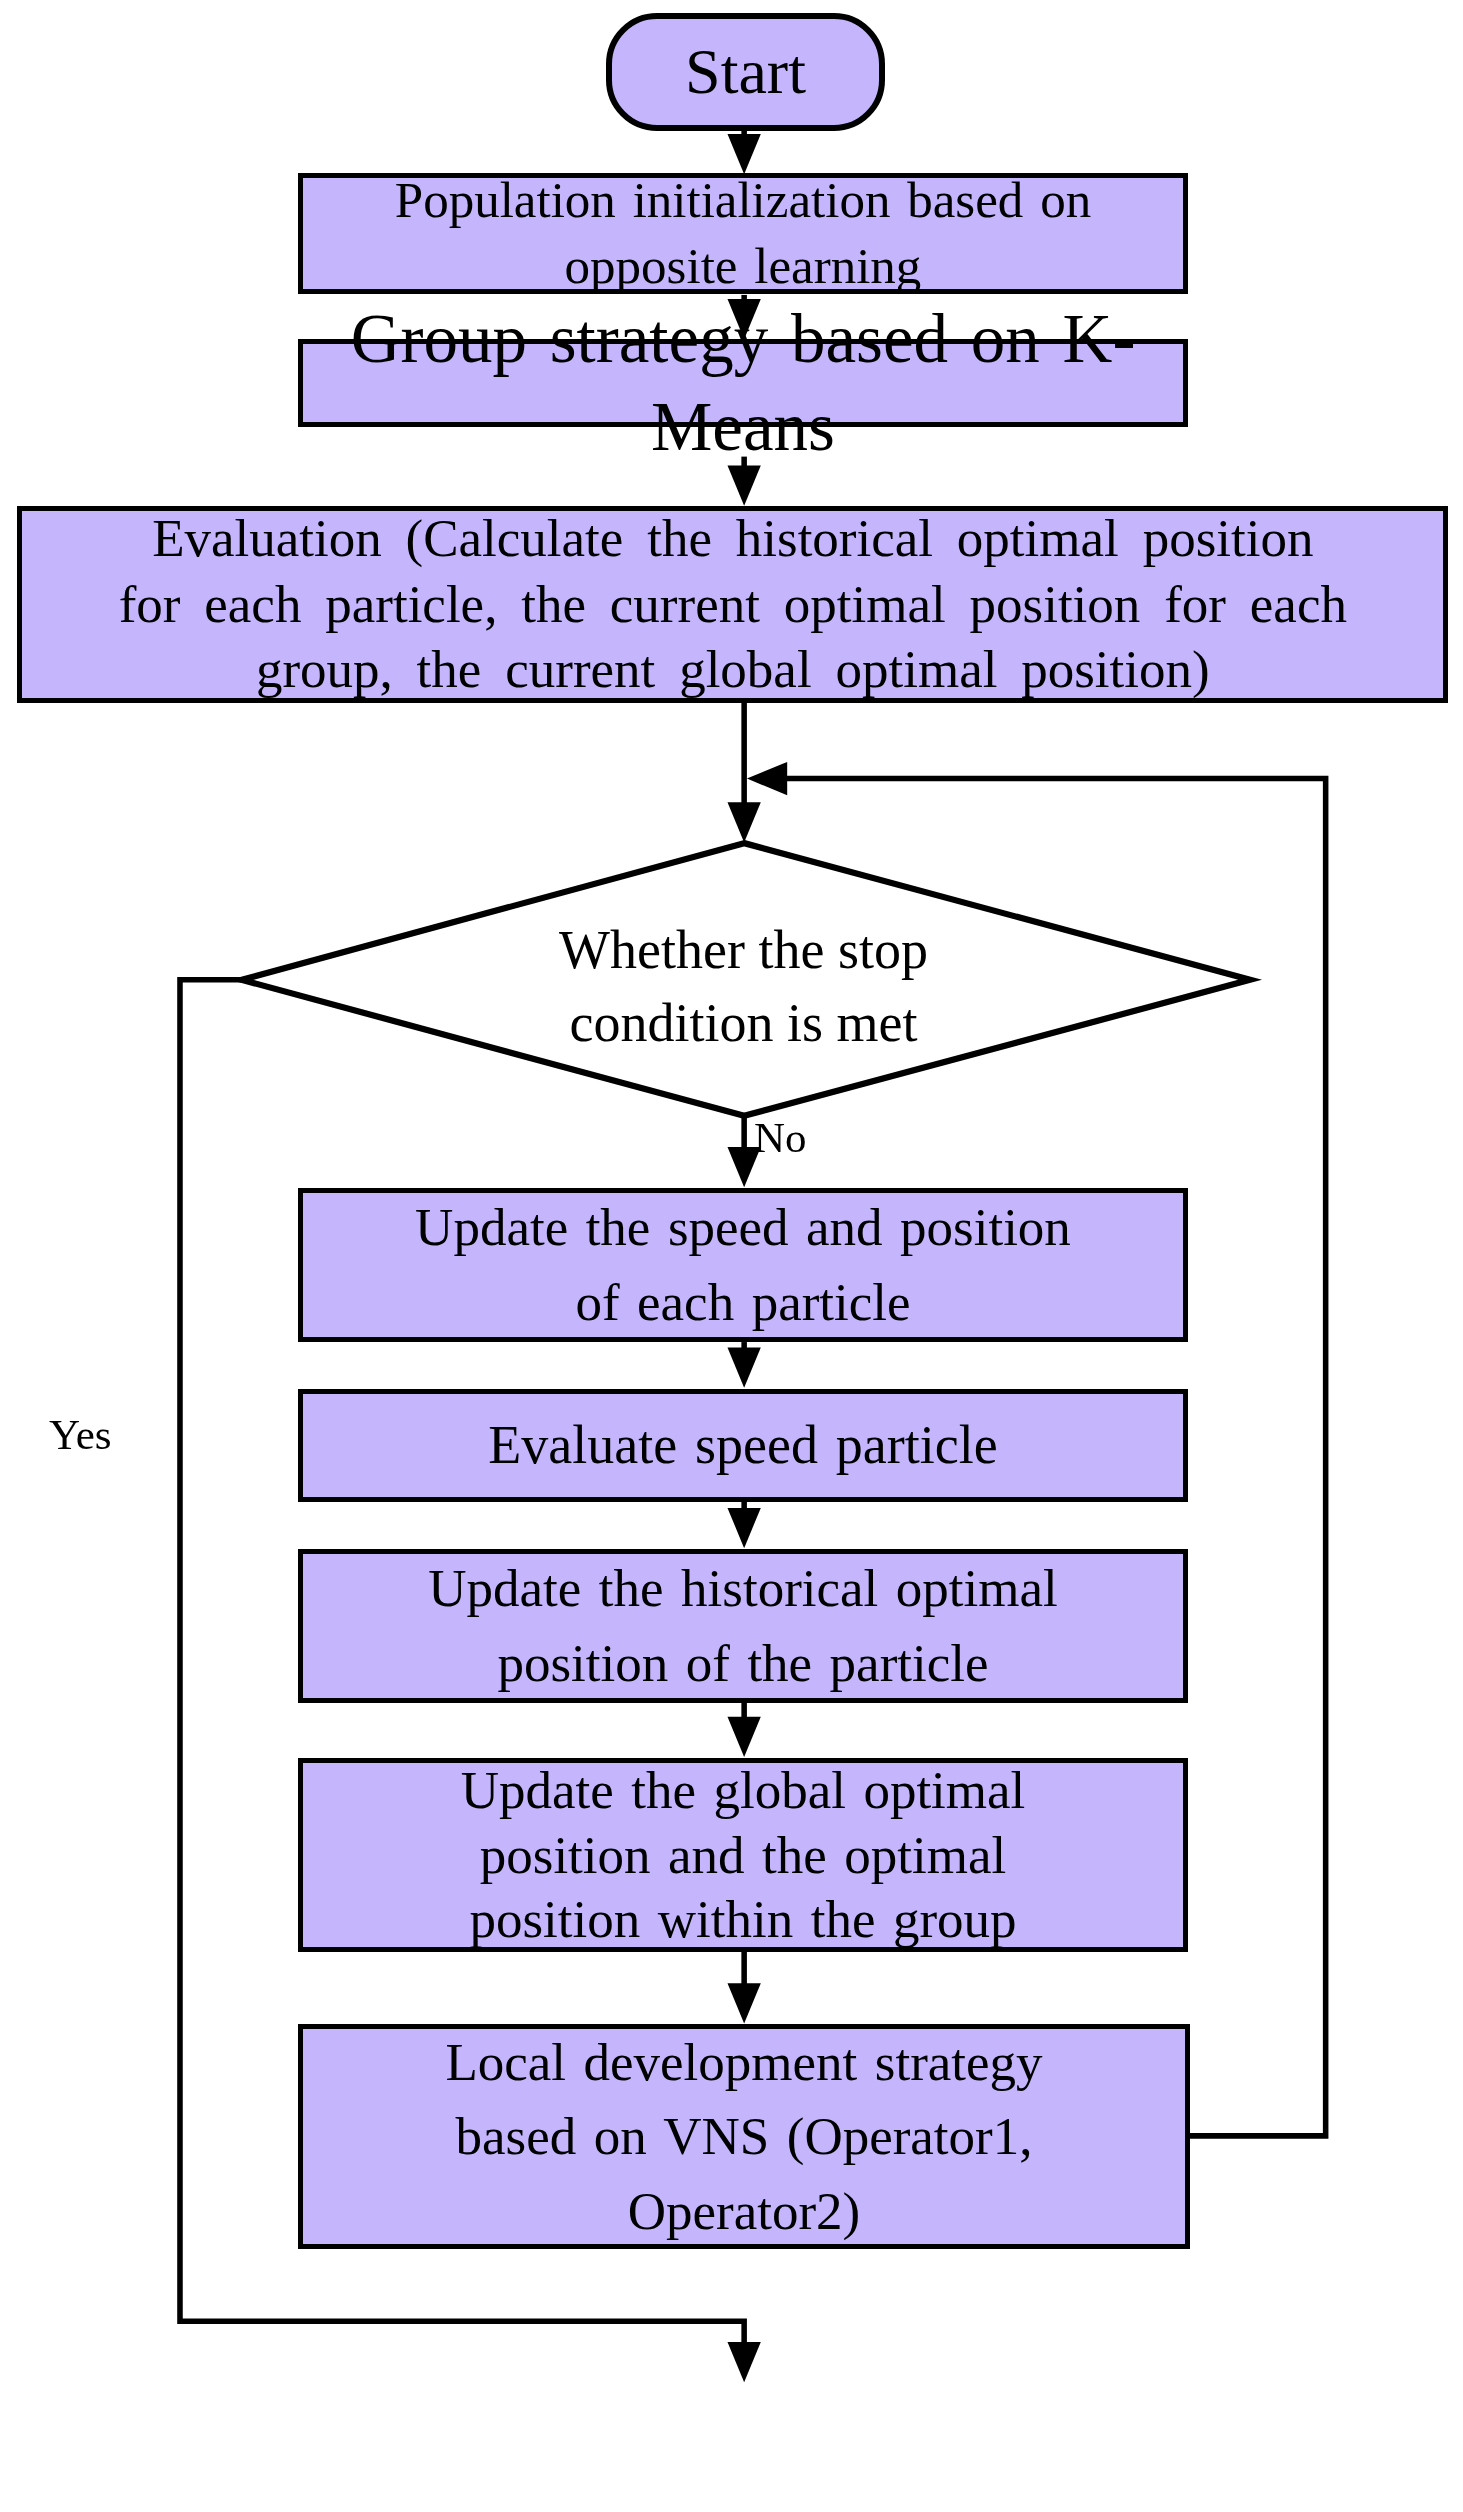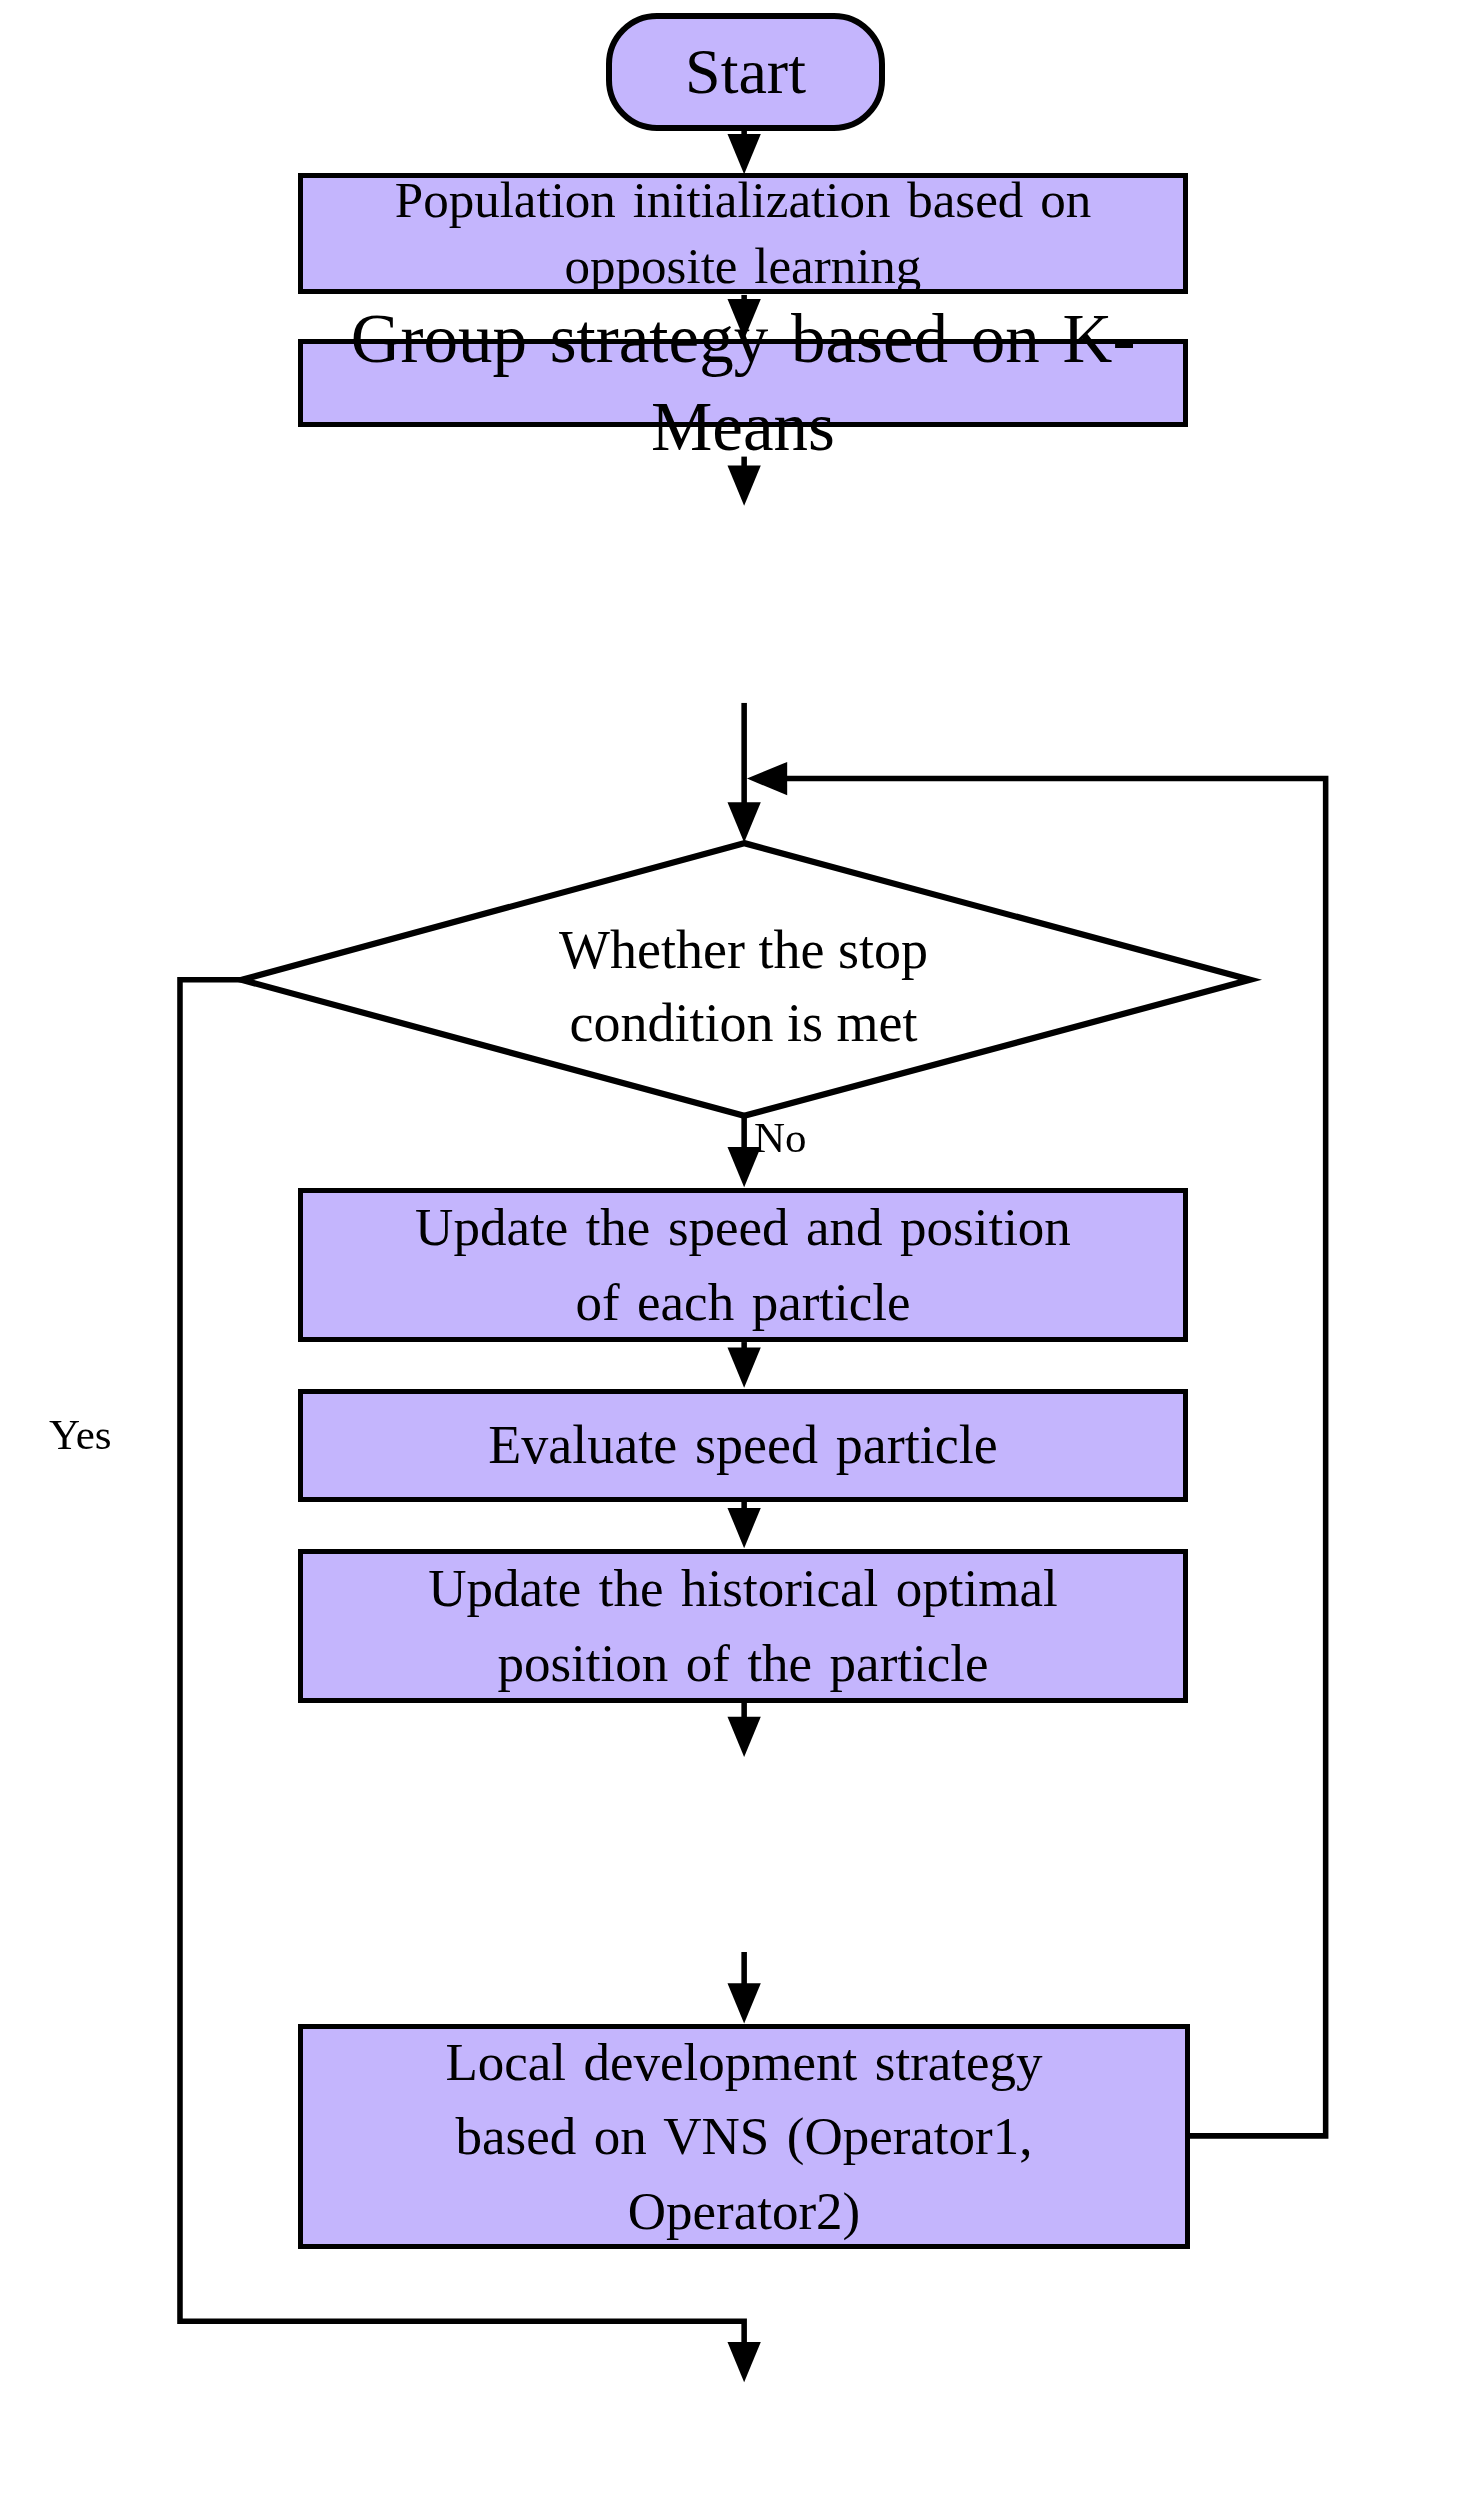--- a/index.html
+++ b/index.html
@@ -70,40 +70,50 @@
 
   <div class="node" id="n-pop">
     <span class="node-text">Population initialization based on
 opposite learning</span>
   </div>
 
   <div class="node" id="n-group">
     <span class="node-text">Group strategy based on K-Means</span>
   </div>
 
+  <div class="node" id="n-eval">
+    <span class="node-text">Evaluation (Calculate the historical optimal position
+for each particle, the current optimal position for each
+group, the current global optimal position)</span>
+  </div>
 
   <div id="n-diamond-text">
     <span class="node-text">Whether the stop
 condition is met</span>
   </div>
 
   <div class="node" id="n-upspeed">
     <span class="node-text">Update the speed and position
 of each particle</span>
   </div>
 
   <div class="node" id="n-evalpart">
     <span class="node-text">Evaluate speed particle</span>
   </div>
 
   <div class="node" id="n-uphist">
     <span class="node-text">Update the historical optimal
 position of the particle</span>
   </div>
 
+  <div class="node" id="n-upglobal">
+    <span class="node-text">Update the global optimal
+position and the optimal
+position within the group</span>
+  </div>
 
   <div class="node" id="n-localdev">
     <span class="node-text">Local development strategy
 based on VNS (Operator1,
 Operator2)</span>
   </div>
 
 
   <div class="edge-label" id="lbl-no">No</div>
   <div class="edge-label" id="lbl-yes">Yes</div>

